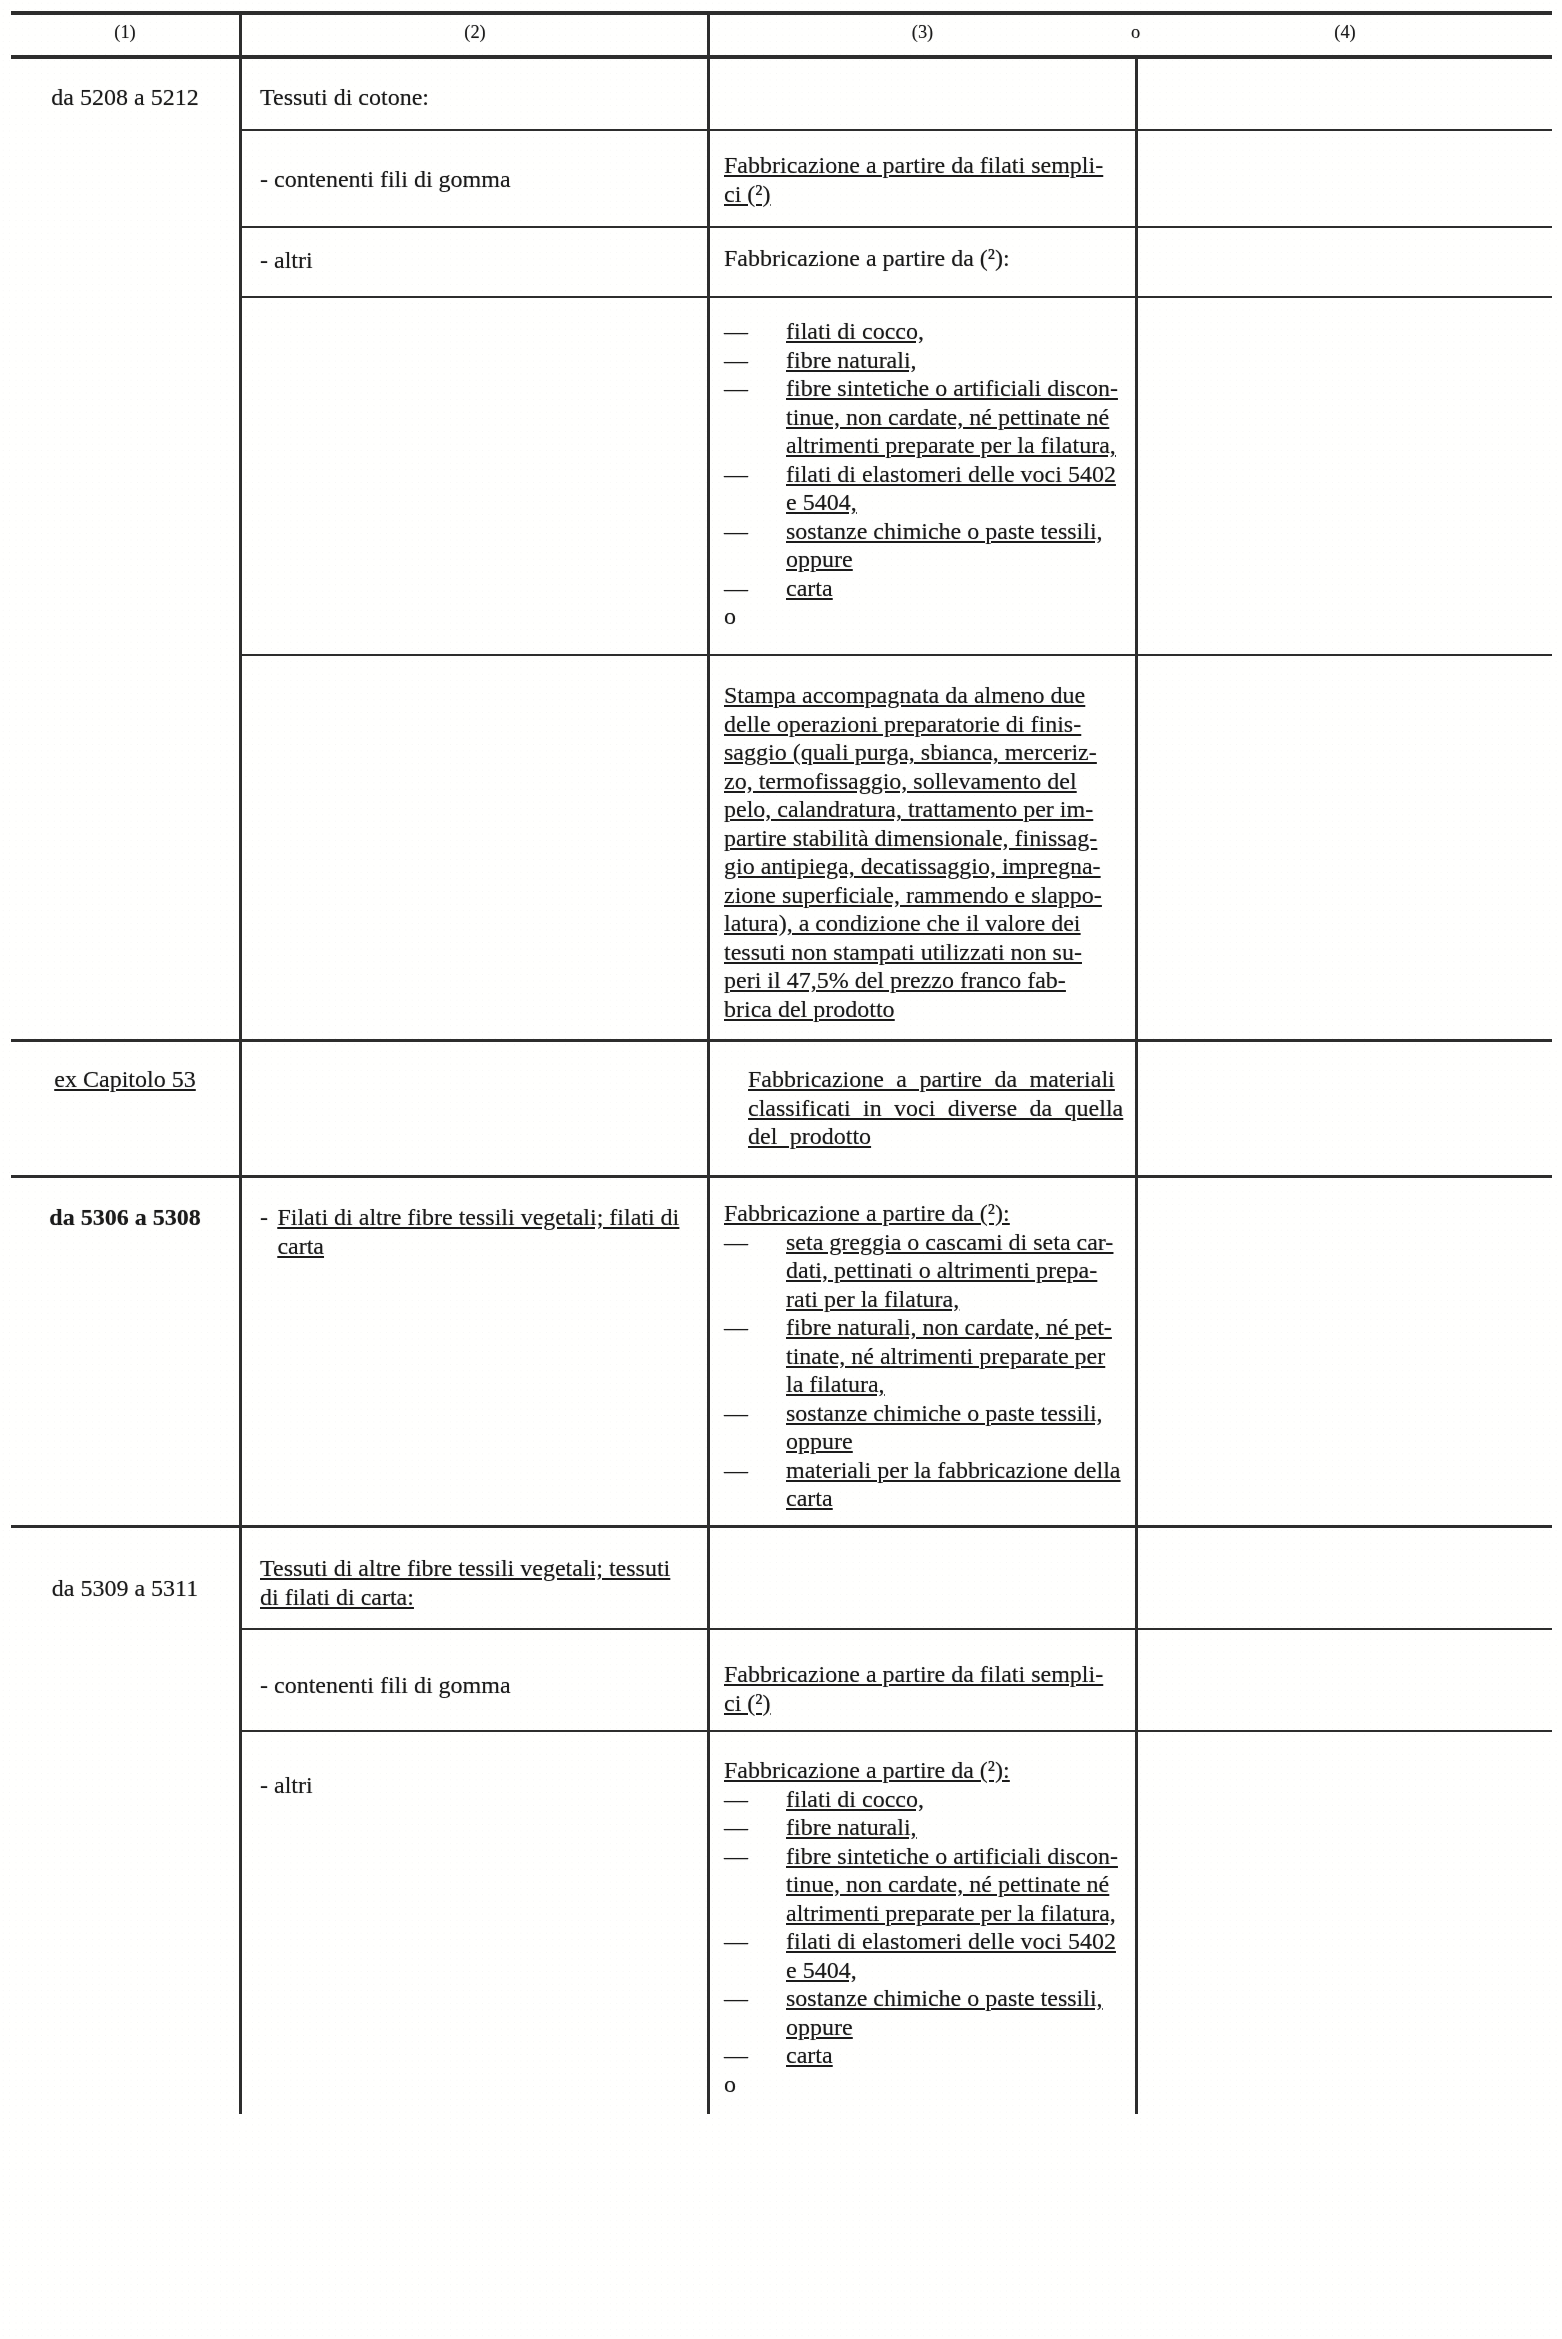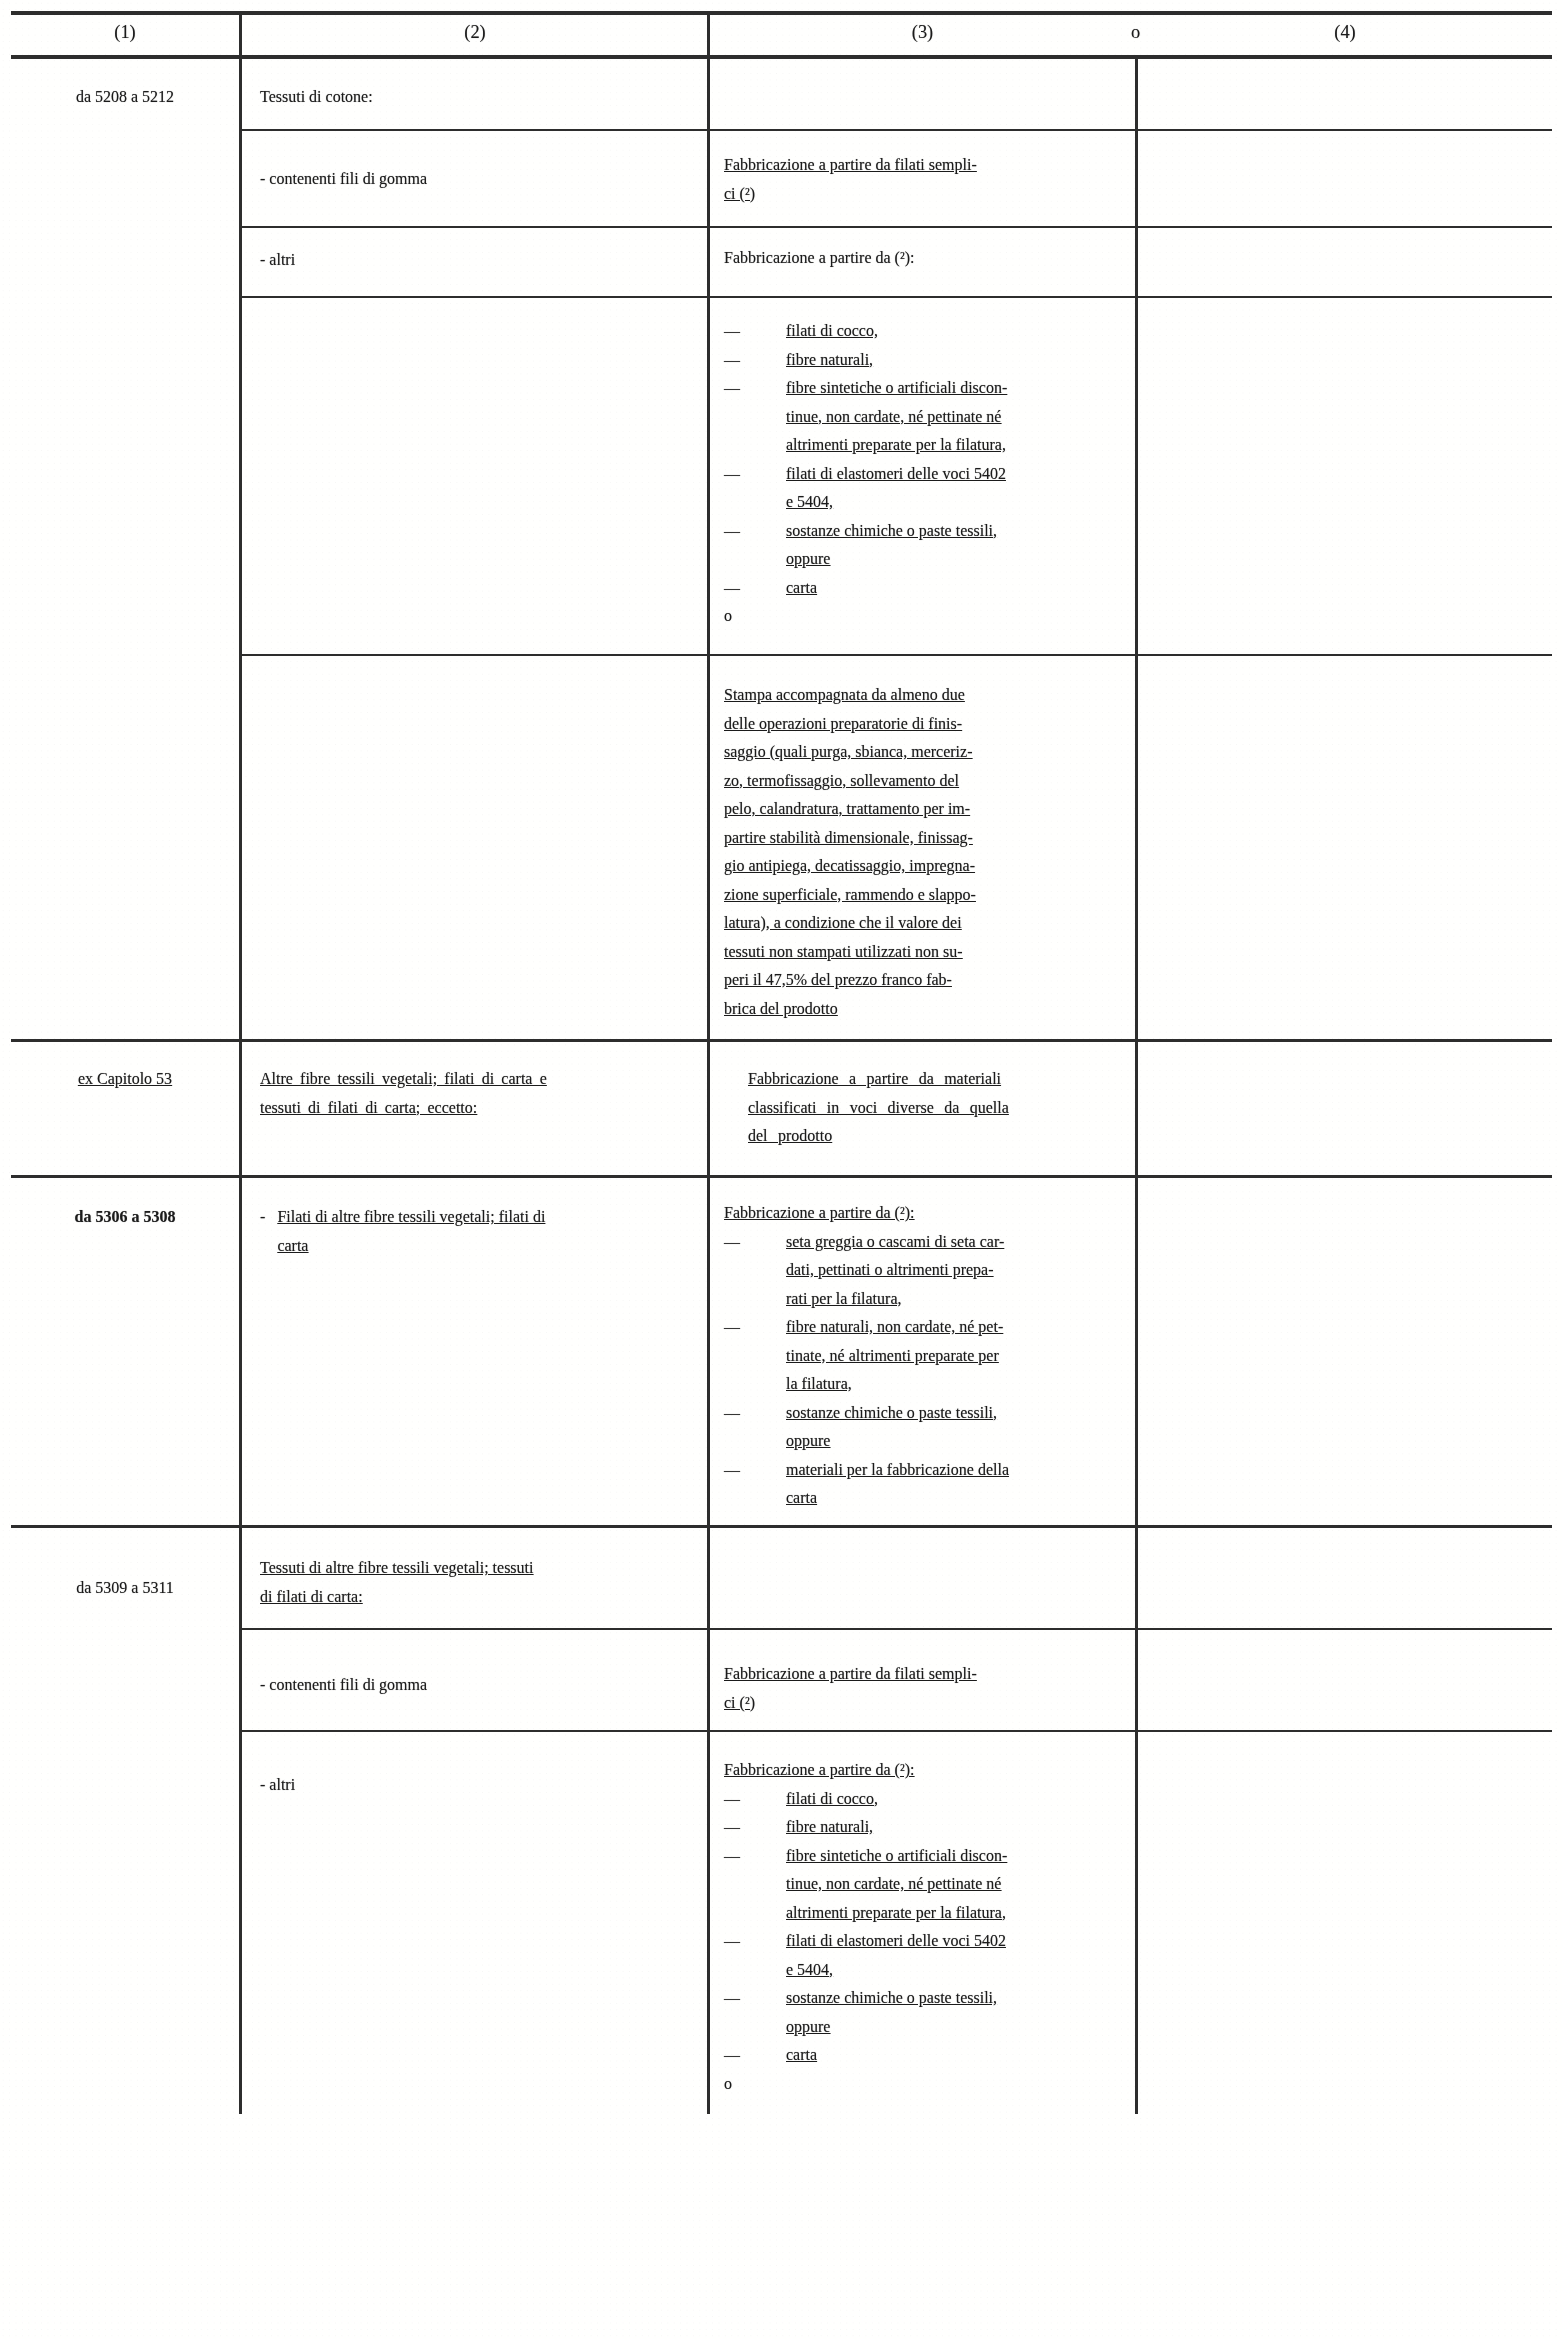--- a/index.html
+++ b/index.html
@@ -9,21 +9,21 @@
     height:2340px;
     background:#fffffe;
     font-family:"Liberation Serif", "DejaVu Serif", serif;
     color:#1b1b1b;
     
     background-image:radial-gradient(rgba(0,0,0,0.035) 0.9px, transparent 0.9px);
     background-size:6.4px 6.4px;
   }
   .txt{
     position:absolute;
-    font-size:16px;
+    font-size:24px;
     line-height:28.5px;
     text-shadow:0 0 0.9px rgba(0,0,0,0.45);
   }
   .pre{white-space:pre-line;text-decoration:underline;}
   .hl{position:absolute;background:#2d2d2d;}
   .vl{position:absolute;background:#2d2d2d;}
   .code{left:11px;width:228px;text-align:center;}
   .c2{left:260px;width:433px;}
   .c3{left:724px;width:409px;}
   .hdr{font-size:18.4px;line-height:20px;text-align:center;text-shadow:0 0 0.9px rgba(0,0,0,0.4);}
@@ -112,22 +112,20 @@
 pelo, calandratura, trattamento per im-
 partire stabilità dimensionale, finissag-
 gio antipiega, decatissaggio, impregna-
 zione superficiale, rammendo e slappo-
 latura), a condizione che il valore dei
 tessuti non stampati utilizzati non su-
 peri il 47,5% del prezzo franco fab-
 brica del prodotto</div>
 
   <div class="txt code" style="top:1065px;text-decoration:underline;">ex Capitolo 53</div>
-  <div class="txt c2 pre ws1" style="top:1065px;">Altre fibre tessili vegetali; filati di carta e
-tessuti di filati di carta; eccetto:</div>
   <div class="txt c3 pre ws2" style="top:1065px;margin-left:24px;">Fabbricazione a partire da materiali
 classificati in voci diverse da quella
 del prodotto</div>
 
   <div class="txt code" style="top:1203px;font-weight:bold;">da 5306 a 5308</div>
   <div class="txt c2" style="top:1203px;">
     <div class="li2">
         <span class="mark2">-</span>
         <span class="pre">Filati di altre fibre tessili vegetali; filati di
 carta</span>

